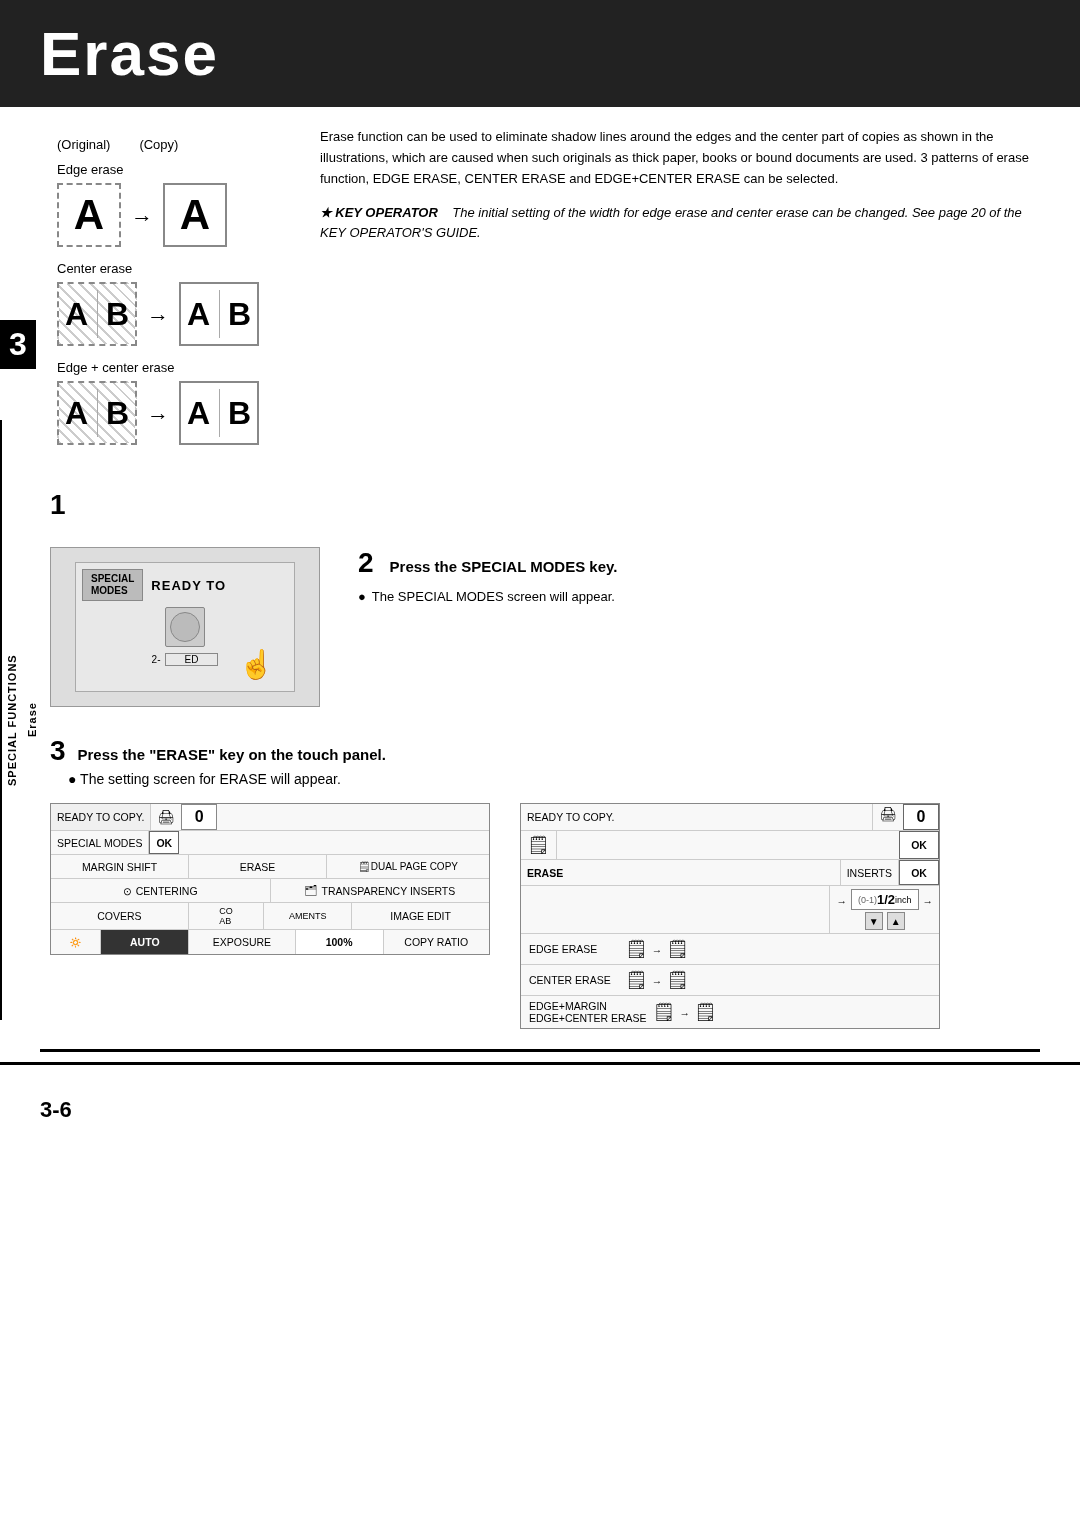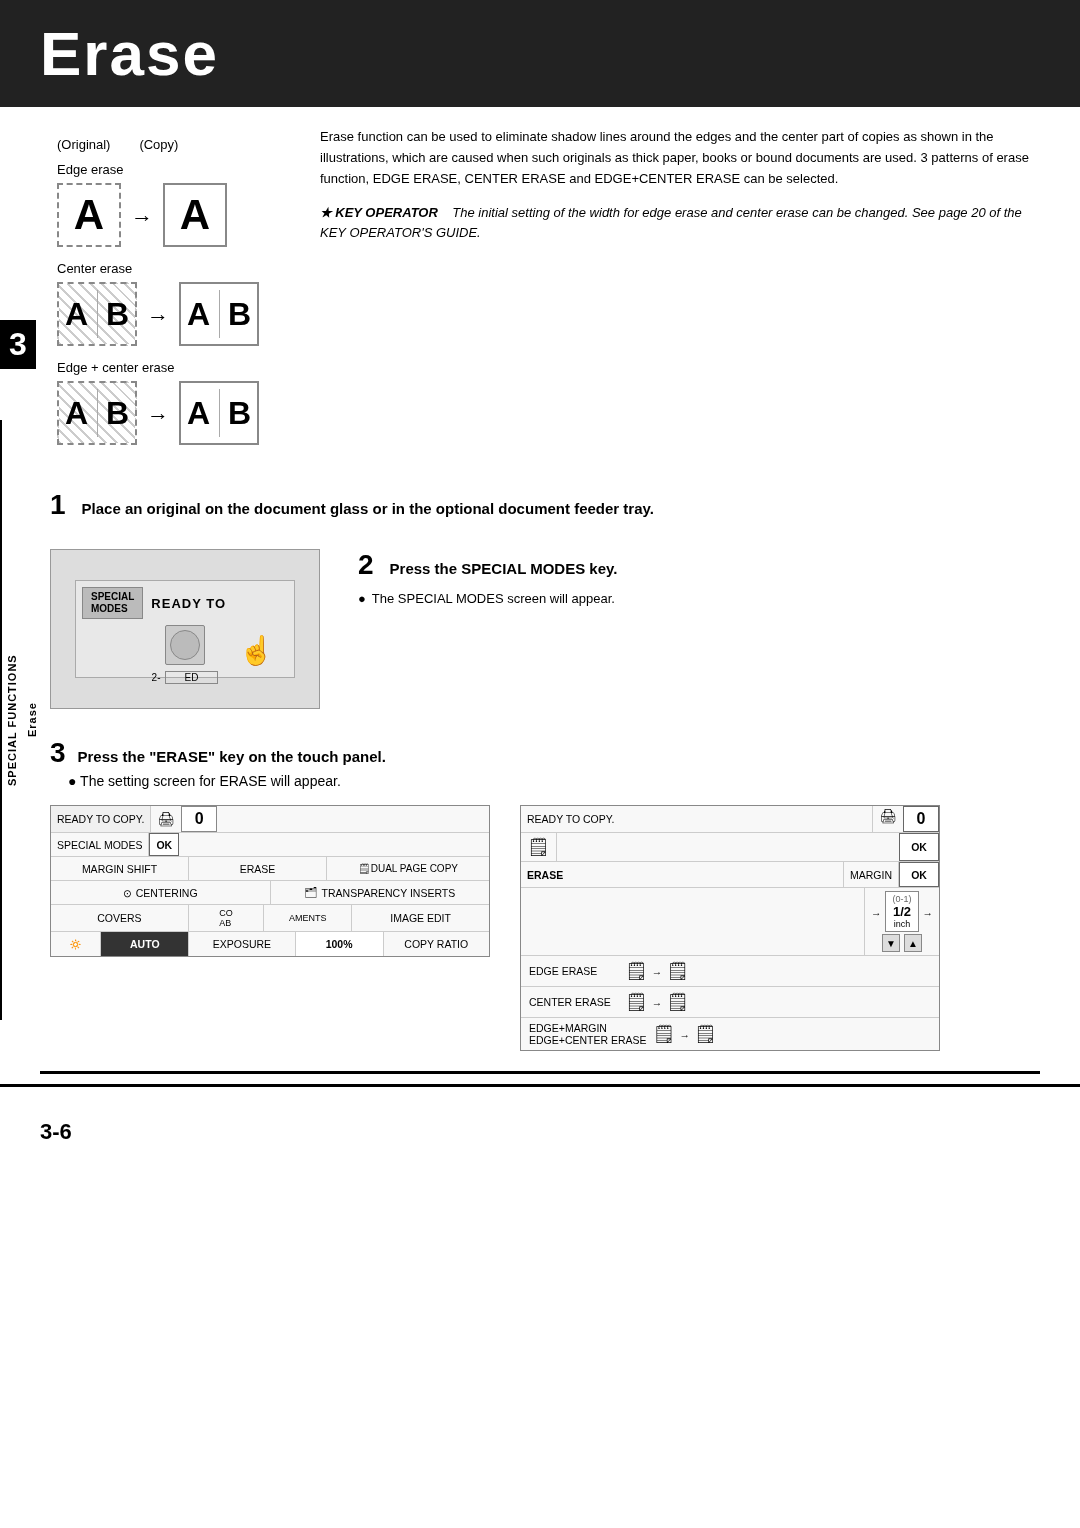--- a/index.html
+++ b/index.html
@@ -304,21 +304,21 @@
       justify-content: center;
       min-width: 40px;
     }
     .er-cell.cancel-cell {
       justify-content: center;
       min-width: 50px;
     }
 
     .fraction-display {
       display: inline-flex;
-      flex-direction: column;
+      flex-direction: row;
       align-items: center;
       font-size: 10px;
       border: 1px solid #888;
       background: #fff;
       padding: 2px 6px;
     }
     .fraction-num { font-size: 13px; font-weight: bold; }
     .fraction-denom { font-size: 9px; }
 
     .arrow-btn {
@@ -430,31 +430,30 @@
       <strong>★ KEY OPERATOR &nbsp;&nbsp;</strong>
       <em>The initial setting of the width for edge erase and center erase can be changed. See page 20 of the KEY OPERATOR'S GUIDE.</em>
     </p>
   </div>
 </div>
 
 <div class="step-row" style="padding: 0 40px 0 50px; margin-top: 10px;">
   <div class="step-text-area">
     <div class="step-header-row">
       <span class="step-number">1</span>
-      <strong class="step-title">Place an original on the document glass or in the optional document feeder tray.</strong>
     </div>
   </div>
 </div>
 
 <div class="step-row" style="padding: 0 40px 0 50px; margin-top: 10px;">
   <div class="step-image-area">
 
     <div style="background:#ddd; border:1px solid #999; width:270px; height:160px; position:relative; overflow:hidden; display:flex; align-items:center; justify-content:center;">
 
-      <div style="background:#e8e8e8; border:1px solid #aaa; width:220px; height:98px; position:relative; padding:6px;">
+      <div style="background:#e8e8e8; border:1px solid #aaa; width:220px; height:130px; position:relative; padding:6px;">
         <div style="display:flex; gap:8px; align-items:center; margin-bottom:6px;">
           <div style="background:#bbb; border:1px solid #888; padding:3px 8px; font-size:10px; font-weight:bold; line-height:1.2;">
             <div>SPECIAL</div>
             <div>MODES</div>
           </div>
           <div style="font-size:13px; font-weight:bold; letter-spacing:1px;">READY TO</div>
         </div>
         <div style="background:#ccc; border:1px solid #888; width:40px; height:40px; margin:0 auto; display:flex; align-items:center; justify-content:center; border-radius:2px;">
           <div style="background:#bbb; width:30px; height:30px; border-radius:50%; border:1px solid #888;"></div>
         </div>
@@ -550,21 +549,21 @@
         <div class="er-cell ok-cell" style="font-size:16px; font-weight:bold; min-width:36px;">0</div>
       </div>
 
       <div class="er-row">
         <div class="er-cell" style="font-size:18px;">🗒</div>
         <div class="er-cell ok-cell" style="margin-left:auto;">OK</div>
       </div>
 
       <div class="er-row">
         <div class="er-cell" style="flex:1; font-weight:bold;">ERASE</div>
-        <div class="er-cell cancel-cell">MARGIN</div>
+        <div class="er-cell cancel-cell">INSERTS</div>
         <div class="er-cell ok-cell">OK</div>
       </div>
 
       <div class="er-row">
         <div class="er-cell" style="flex:1;"></div>
         <div class="er-cell" style="flex-direction:column; align-items:center; gap:2px;">
           <div style="display:flex; gap:4px; align-items:center;">
             <span>→</span>
             <div class="fraction-display">
               <div style="font-size:9px; color:#666;">(0-1)</div>

